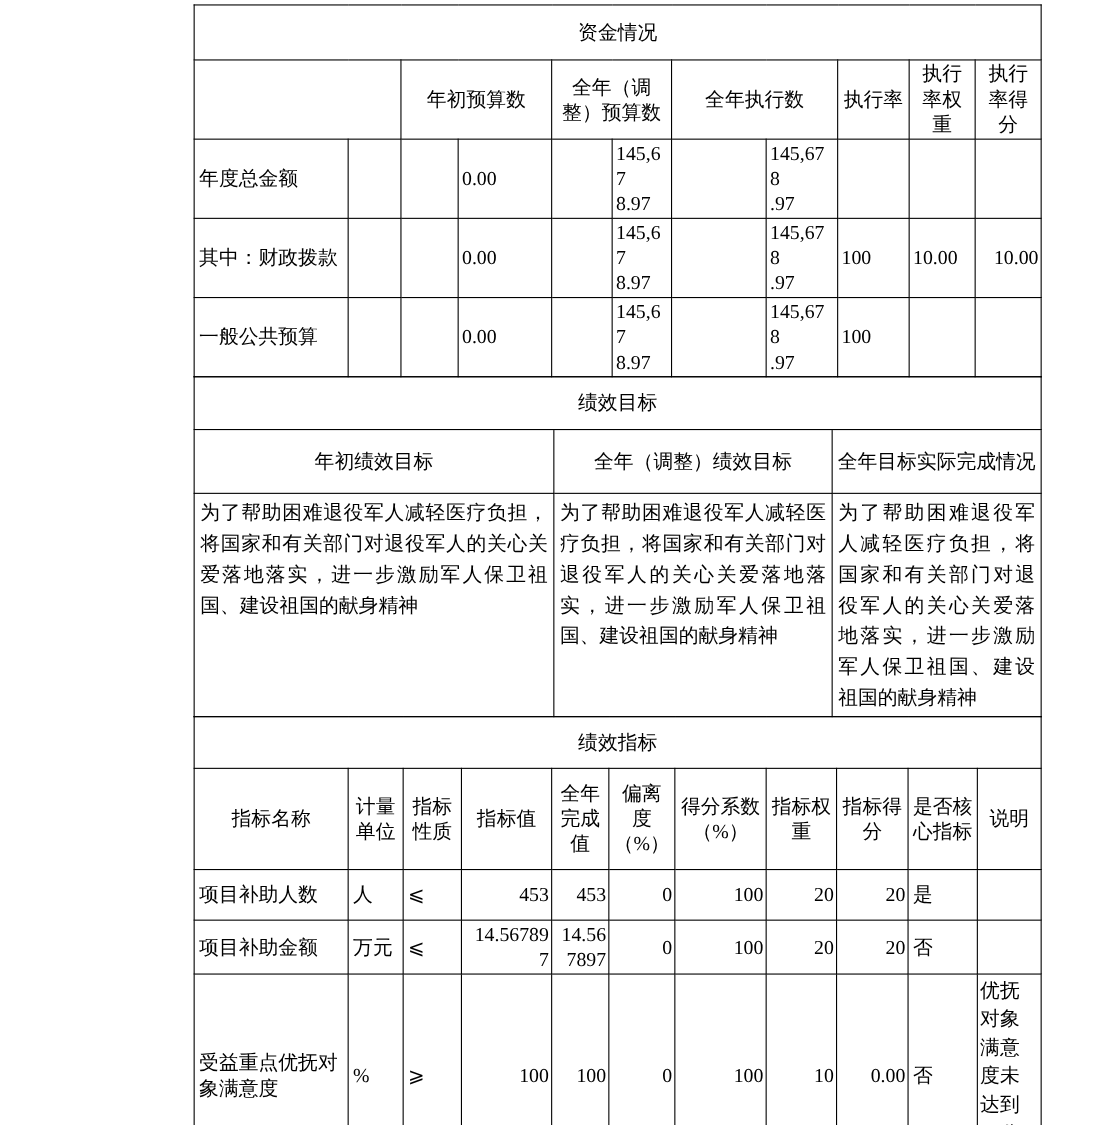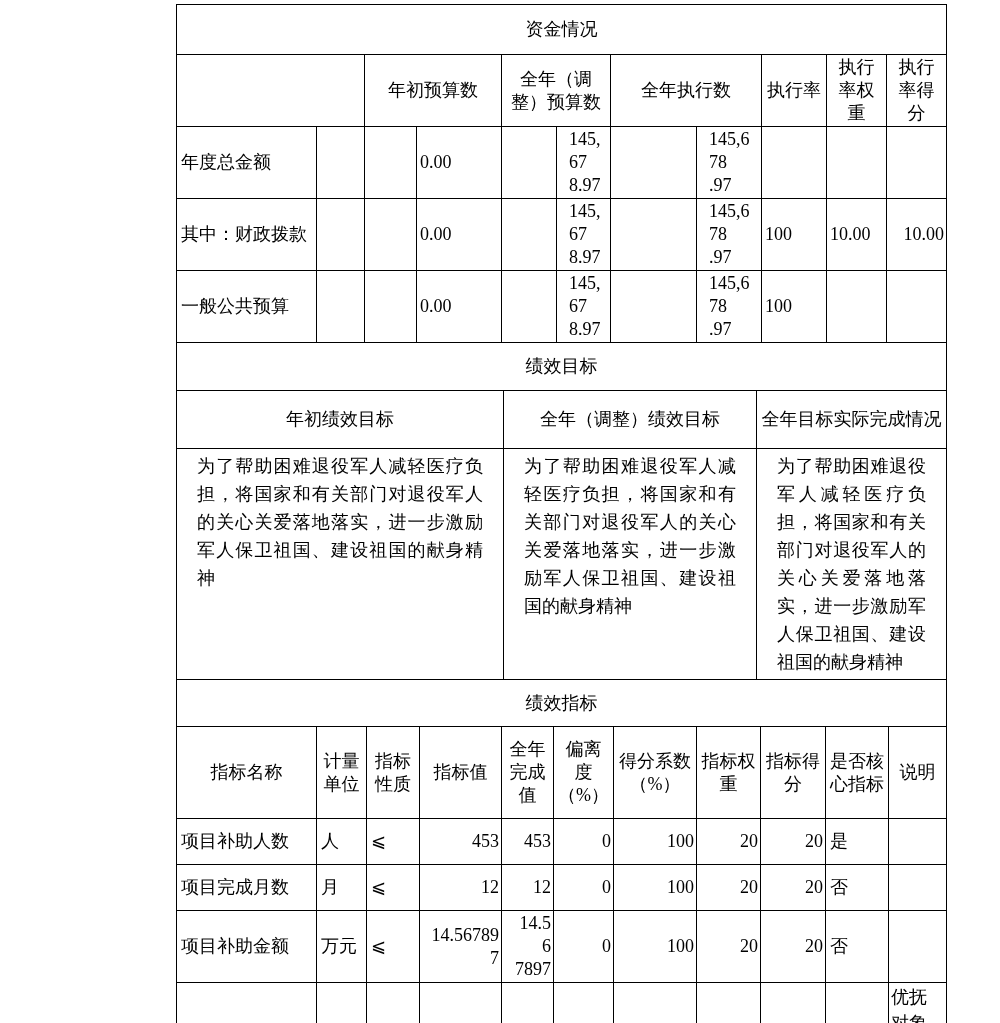--- a/index.html
+++ b/index.html
@@ -9,22 +9,22 @@
   table{border-collapse:collapse;table-layout:fixed;width:770px;
         font-size:18px;line-height:23px;margin-left:48px;}
   table.follow{margin-top:-1px;}
   td{border:1px solid #000;padding:1px 3px;overflow:hidden;vertical-align:middle;
      word-break:break-word;}
   .ttl{text-align:center;font-size:18px;}
   .hd{text-align:center;vertical-align:middle;}
   .lbl{text-align:left;padding-left:4px;font-family:Liberation Serif, serif;}
   .num-l{text-align:left;}
   .num-r{text-align:right;padding-right:2px;}
-  .pre{white-space:pre-wrap;padding-left:12px;}
-  .para{vertical-align:top;text-align:justify;line-height:28px;padding:3px 20px;}
+  .pre{white-space:pre-wrap;}
+  .para{vertical-align:top;text-align:justify;line-height:28px;padding:3px 5px;}
   .note{text-align:left;line-height:26px;padding:1px 2px;}
   tr.h50{height:50px} tr.h53{height:53px} tr.h49{height:49px} tr.h46{height:46px}
   tr.h48{height:48px} tr.h58{height:58px} tr.h195{height:195px} tr.h47{height:47px}
   tr.h92{height:92px} tr.h54{height:54px} tr.h129{height:129px}
 </style>
 </head>
 <body>
 
 <div class="doc">
 
@@ -163,33 +163,20 @@
       <td class="lbl">⩽</td>
       <td class="num-r">453</td>
       <td class="num-r">453</td>
       <td class="num-r">0</td>
       <td class="num-r">100</td>
       <td class="num-r">20</td>
       <td class="num-r">20</td>
       <td class="lbl">是</td>
       <td class="note"></td>
     </tr>
-    <tr class="h46">
-      <td class="lbl">项目完成月数</td>
-      <td class="lbl">月</td>
-      <td class="lbl">⩽</td>
-      <td class="num-r">12</td>
-      <td class="num-r">12</td>
-      <td class="num-r">0</td>
-      <td class="num-r">100</td>
-      <td class="num-r">20</td>
-      <td class="num-r">20</td>
-      <td class="lbl">否</td>
-      <td class="note"></td>
-    </tr>
     <tr class="h48">
       <td class="lbl">项目补助金额</td>
       <td class="lbl">万元</td>
       <td class="lbl">⩽</td>
       <td class="num-r">14.567897</td>
       <td class="num-r pre">14.56
 7897</td>
       <td class="num-r">0</td>
       <td class="num-r">100</td>
       <td class="num-r">20</td>

